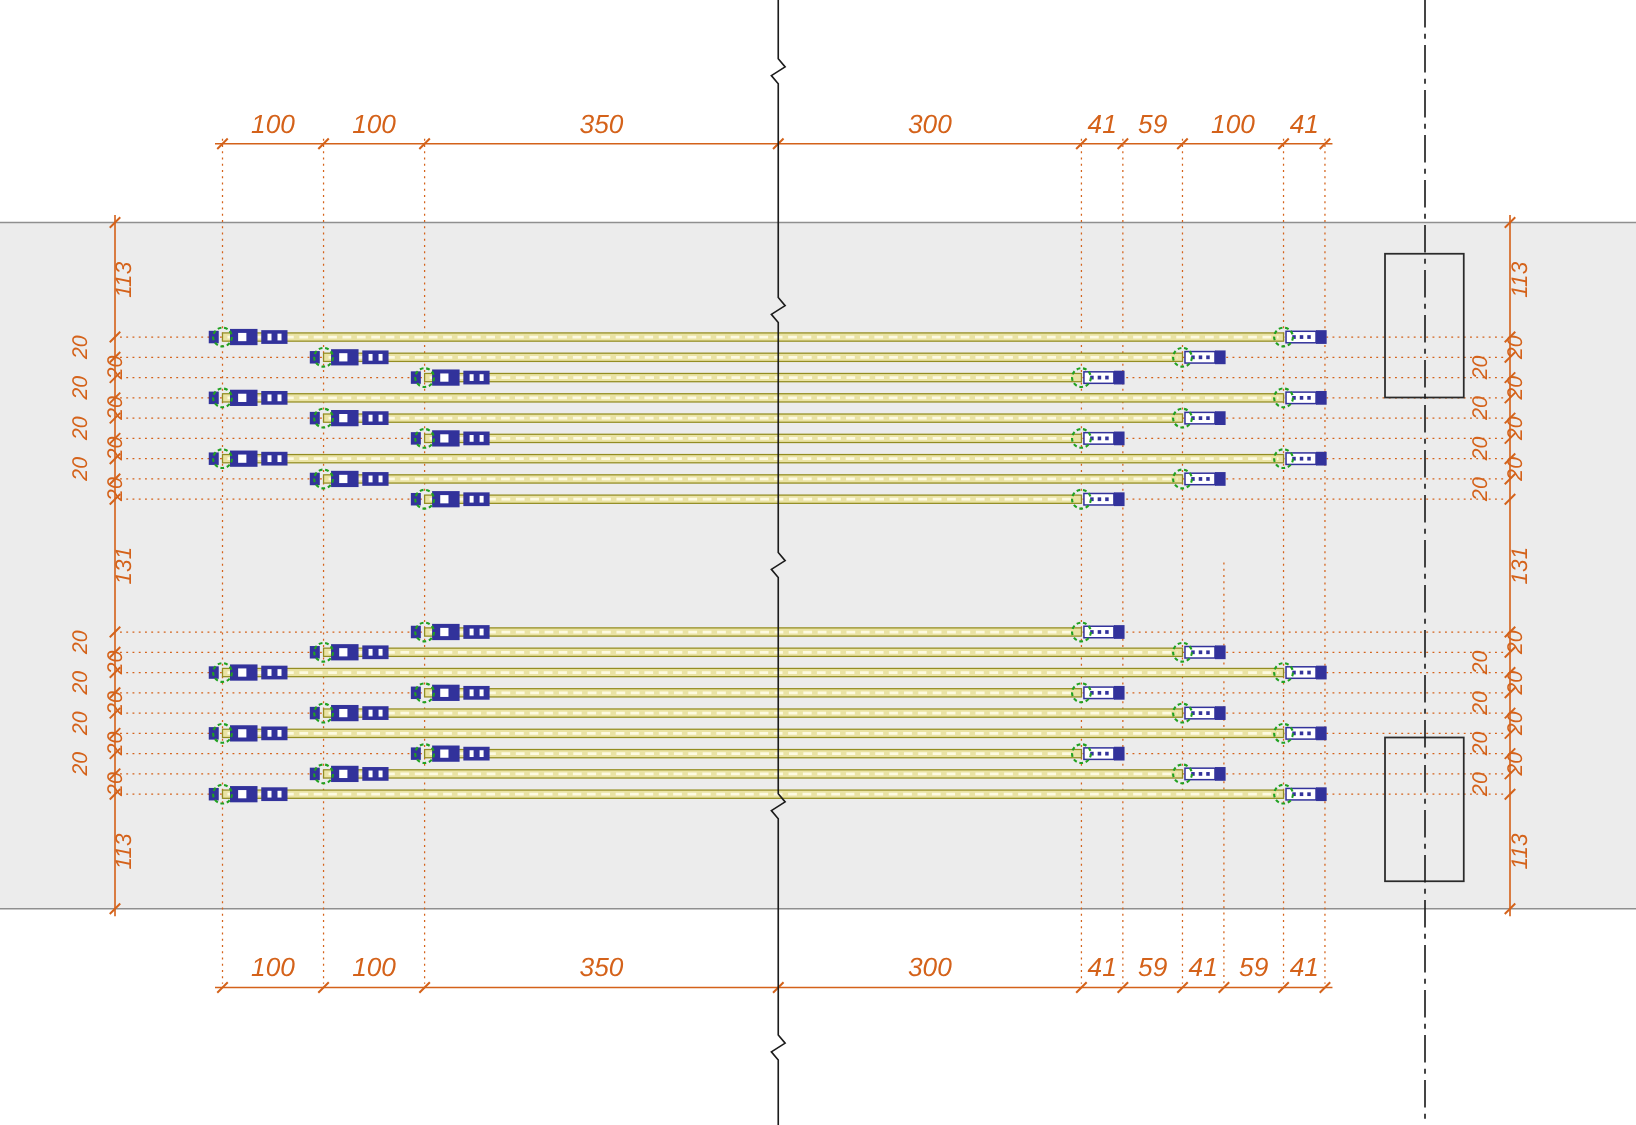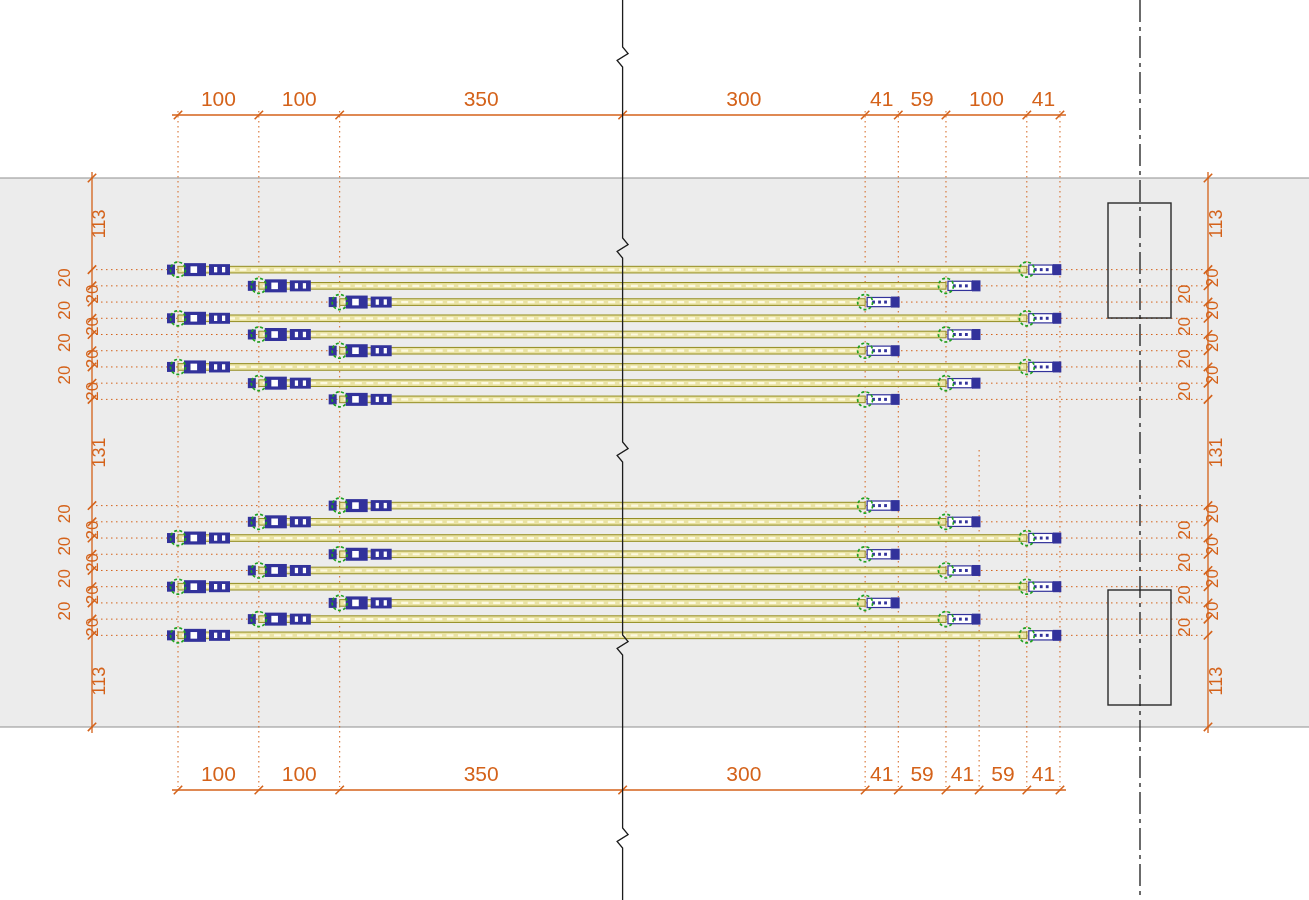--- a/index.html
+++ b/index.html
@@ -1,16 +1,16 @@
 <!DOCTYPE html>
 <html><head>
 <meta charset="utf-8">
 <style>
   html,body{margin:0;padding:0;background:#ffffff;}
-  .canvas-wrap{position:relative;width:1309px;height:900px;background:#ffffff;overflow:hidden;}
+  .canvas-wrap{position:relative;width:1309px;height:900px;background:#ffffff;overflow:hidden;font-style:italic;}
   svg text{font-family:"Liberation Sans","DejaVu Sans",sans-serif;}
 </style>
 </head>
 <body>
 
 <div class="canvas-wrap">
   <svg id="svg-drawing" width="1309" height="900" viewBox="0 0 1309 900">
       <g>
         <rect x="0" y="178" width="1309" height="549" fill="#ececec"></rect>
         <line x1="0" y1="178" x2="1309" y2="178" stroke="#8f8f8f" stroke-width="1.2"></line>

